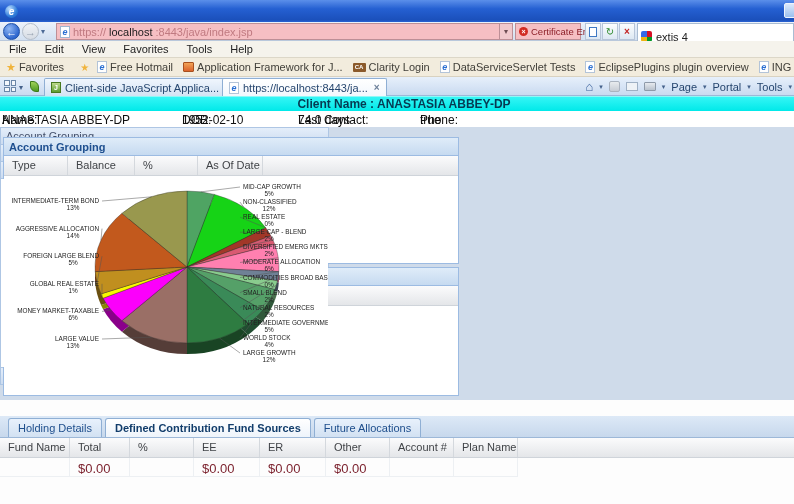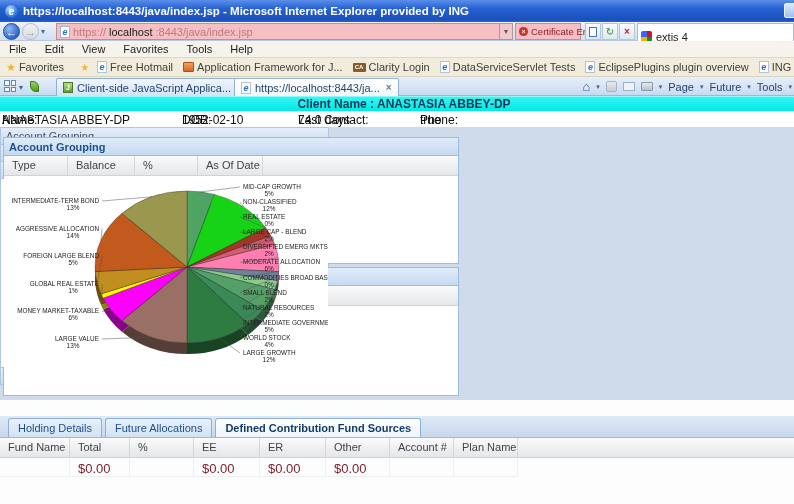--- a/index.html
+++ b/index.html
@@ -87,21 +87,21 @@
     background:linear-gradient(#e7f0fb,#c9daf0); border-bottom:1px solid #9db8d8; }
   .qtabs { left:4px; top:3px; width:12px; height:12px; display:grid;
     grid-template-columns:1fr 1fr; grid-template-rows:1fr 1fr; gap:1px; }
   .qtabs i { border:1px solid #6b87a8; background:#f4f8fc; }
   .qdrop { left:19px; top:6px; font-size:8px; color:#44618a; }
   .leafico { left:30px; top:4px; width:9px; height:11px; background:linear-gradient(#9fd25a,#4f9a22);
     border-radius:0 6px 0 6px; border:1px solid #3c7a18; }
   .tab { top:1px; height:18px; display:flex; align-items:center; gap:4px;
     padding:0 6px; font-size:11px; color:#26466e;
     background:linear-gradient(#f0f6fd,#d3e2f3); border:1px solid #8fafd4;
-    border-bottom:none; border-radius:2px 2px 0 0; white-space:nowrap;margin-left:12px; }
+    border-bottom:none; border-radius:2px 2px 0 0; white-space:nowrap; }
   .tab.active { background:linear-gradient(#ffffff,#f2f7fd); }
   .jsico { width:10px; height:11px; background:linear-gradient(#bcd98a,#5d9c2f);
     border:1px solid #47791f; color:#fff; font-size:7px; line-height:10px;
     text-align:center; font-weight:bold; }
   .tabclose { color:#6b7f98; font-size:10px; font-weight:bold; margin-left:2px; }
   .trtools { right:2px; top:0; height:19px; display:flex; align-items:center; gap:6px;
     font-size:11px; color:#26466e; white-space:nowrap; }
   .homeico { font-size:13px; color:#3d639c; }
   .feedico { width:11px; height:11px; background:linear-gradient(#e8ebee,#c6ccd4);
     border:1px solid #aab3bf; border-radius:2px; }
@@ -152,21 +152,20 @@
     white-space:nowrap; }
   .btab.active { background:linear-gradient(#ffffff,#eef4fb); font-weight:bold; color:#123d6b; }
   .bghead { position:absolute; left:0; top:38px; width:794px; }
   .bgrow  { position:absolute; left:0; top:58px; width:794px; }
 </style>
 </head>
 <body>
 
 <div class="abs titlebar">
   <span class="ie-logo">e</span>
-  <span>https://localhost:8443/java/index.jsp - Microsoft Internet Explorer provided by ING</span>
   <span class="abs win-frag"></span>
 </div>
 
 <div class="abs addrbar">
   <div class="abs navbtn navback">←</div>
   <div class="abs navbtn navfwd">→</div>
   <div class="abs navdrop">▾</div>
   <div class="abs addrfield">
     <span class="pageico">e</span>
     <span class="url-dim">https://</span>
@@ -259,21 +258,21 @@
   </div>
   <div class="abs trtools">
     <span class="homeico">⌂</span>
     <span class="tdrop">▾</span>
     <span class="feedico"></span>
     <span class="mailico"></span>
     <span class="printico"></span>
     <span class="tdrop">▾</span>
     <span>Page</span>
     <span class="tdrop">▾</span>
-    <span>Future</span>
+    <span>Portal</span>
     <span class="tdrop">▾</span>
     <span>Tools</span>
     <span class="tdrop">▾</span>
   </div>
 </div>
 
 <div class="abs clientbar">
   <span>Client Name : ANASTASIA ABBEY-DP</span>
 </div>
 <div class="abs inforow">
@@ -421,22 +420,22 @@
           <text x="72" y="169" text-anchor="middle" font-size="6.4" fill="#222">13%</text>
         </svg>
       </div>
     <div class="acch last">Retail Asset Hiastory</div>
   </div>
 </div>
 
 <div class="abs bottomarea">
   <div class="btabs">
     <div class="btab">Holding Details</div>
+    <div class="btab active">Defined Contribution Fund Sources</div>
     <div class="btab">Future Allocations</div>
-    <div class="btab active">Defined Contribution Fund Sources</div>
   </div>
   <div class="ghead bghead">
     <div class="gc" style="width:70px;">Fund Name</div>
     <div class="gc" style="width:60px;">Total</div>
     <div class="gc" style="width:64px;">%</div>
     <div class="gc" style="width:66px;">EE</div>
     <div class="gc" style="width:66px;">ER</div>
     <div class="gc" style="width:64px;">Other</div>
     <div class="gc" style="width:64px;">Account #</div>
     <div class="gc" style="width:64px;">Plan Name</div>

